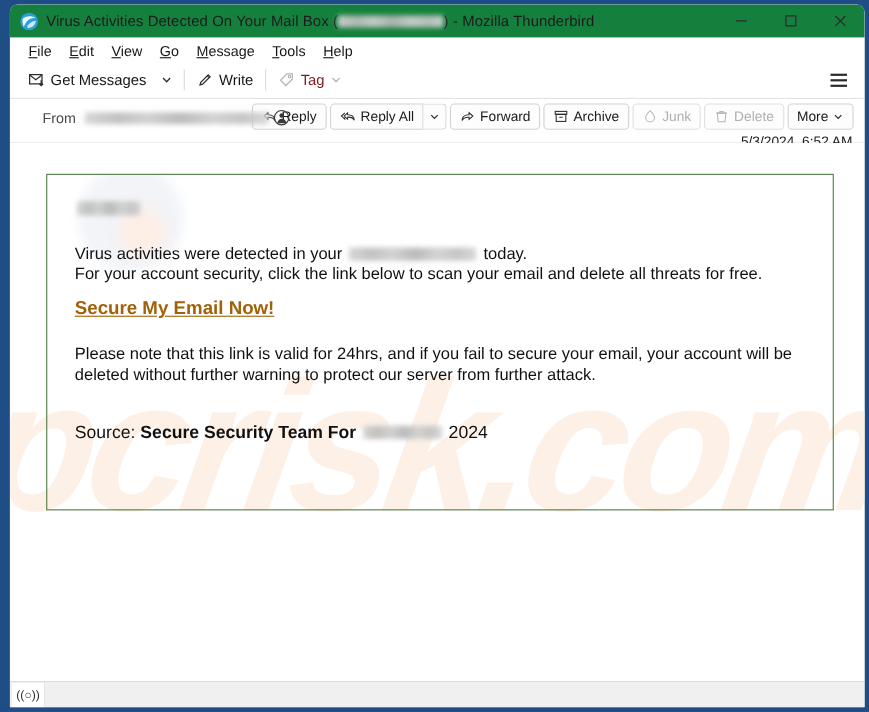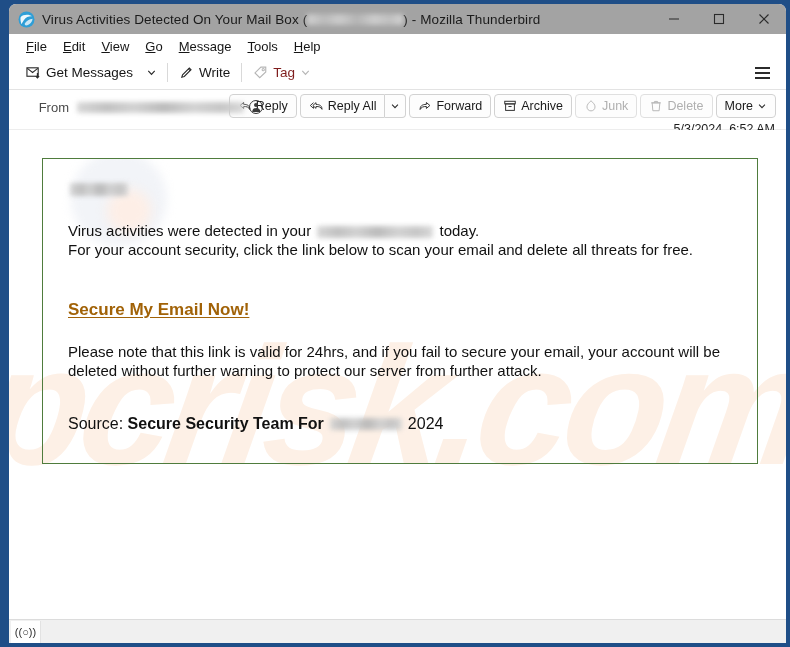--- a/index.html
+++ b/index.html
@@ -26,21 +26,21 @@
     position: relative;
     display: flex;
     flex-direction: column;
   }
   
   #titlebar {
     height: 30px;
     flex: 0 0 30px;
     display: flex;
     align-items: center;
-    background: #a3a3a3;
+    background: #15803d;
     padding-left: 9px;
     position: relative;
   }
   #tb-icon {
     width: 17px; height: 17px;
     flex: 0 0 17px;
     margin-right: 7px;
     position: relative;
   }
   #title-text {
@@ -276,21 +276,21 @@
   #body-content { position: relative; z-index: 2; }
   .greet-redact {
     height: 13px;
     width: 58px;
     margin: 6px 0 26px 2px;
   }
   .bodyline {
     line-height: 1.25;
     margin: 0;
   }
-  #p1 { margin-bottom: 40px; }
+  #p1 { margin-bottom: 10px; }
   #link-line { margin-bottom: 22px; }
   #phish-link {
     color: #a16207;
     font-weight: bold;
     font-size: 17px;
     text-decoration: underline;
     text-underline-offset: 2px;
   }
   #p2 { margin-bottom: 34px; line-height: 1.3; }
   #p3 { font-size: 16px; }

